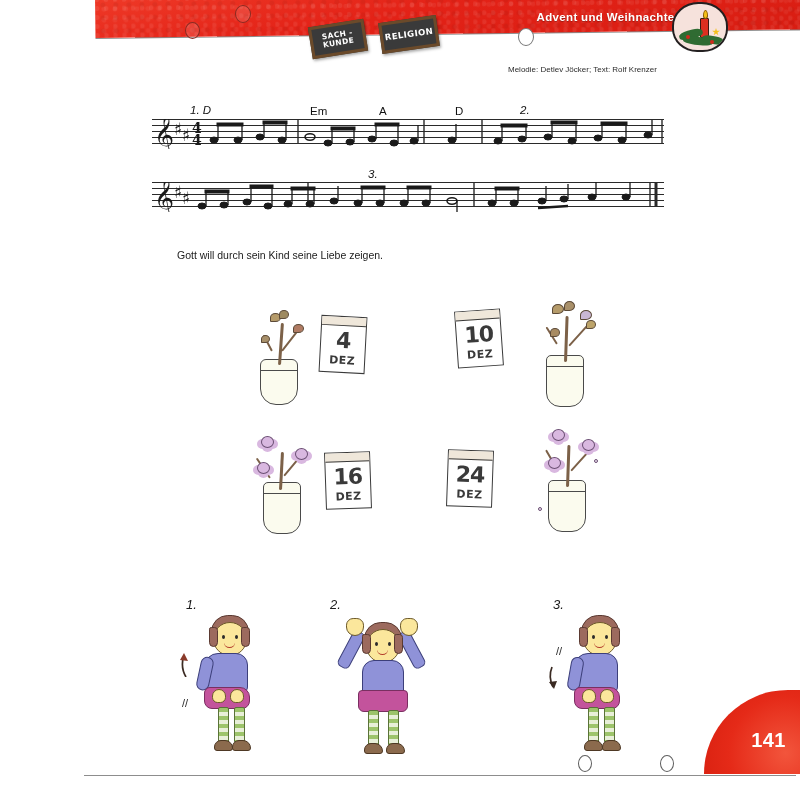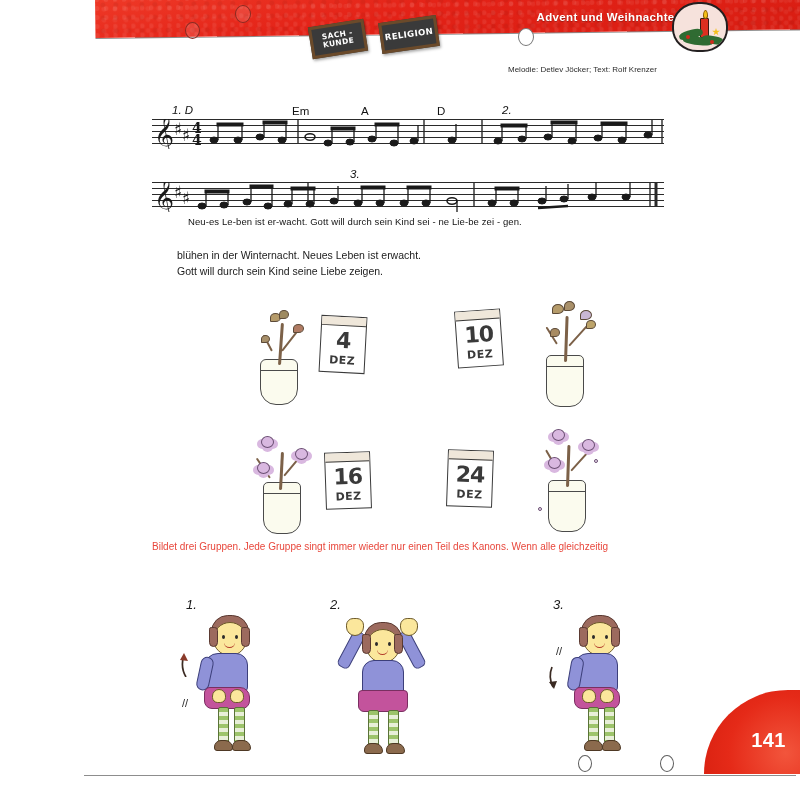--- a/index.html
+++ b/index.html
@@ -131,20 +131,21 @@
   .staff-lines i {
     position: absolute; left: 0; width: 100%; height: 1px;
     background: #2a2a2a;
   }
   .chord {
     position: absolute;
     font-size: 11.5px;
     color: #111;
     font-weight: 500;
     white-space: nowrap;
+    margin-left: 18px;
   }
   .chord.ital { font-style: italic; }
   .lyric-row {
     position: absolute;
     font-size: 9.5px;
     color: #141414;
     white-space: nowrap;
     letter-spacing: .1px;
   }
 
@@ -496,24 +497,22 @@
         <line x1="386" y1="26" x2="416" y2="24" stroke-width="2.4"></line>
         <ellipse cx="440" cy="15" rx="4" ry="3"></ellipse>
           <line x1="444" y1="15" x2="444" y2="0" stroke-width="1.3"></line>
         <ellipse cx="474" cy="15" rx="4" ry="3"></ellipse>
           <line x1="478" y1="15" x2="478" y2="0" stroke-width="1.3"></line>
       </g>
     </svg>
   </div>
 
   <div class="chord ital" style="left:350px;top:168px;">3.</div>
-  <div class="lyric-row" style="left:188px;top:216px;">Neu-es  Le-ben  ist  er-wacht.  Gott will durch sein Kind        sei - ne  Lie-be  zei - gen.</div>
 
   <div class="verse">
-    <div>blühen in der Winternacht. Neues Leben ist erwacht.</div>
     <div>Gott will durch sein Kind seine Liebe zeigen.</div>
   </div>
 
   <div class="vase-wrap" style="left:245px;top:305px;width:70px;height:100px;">
     <div class="jar" style="left:15px;top:54px;">
       <div class="jar-neck"></div>
     </div>
     <div class="stem" style="left:33px;top:18px;width:2.6px;height:42px;transform:rotate(4deg);"></div>
     <div class="stem" style="left:36px;top:20px;width:2.4px;height:26px;transform:rotate(38deg);"></div>
     <div class="stem" style="left:26px;top:28px;width:2.2px;height:18px;transform:rotate(-28deg);"></div>
@@ -581,21 +580,20 @@
     <div class="stem" style="left:42px;top:18px;width:2.4px;height:28px;transform:rotate(42deg);"></div>
     <div class="stem" style="left:28px;top:22px;width:2.4px;height:22px;transform:rotate(-30deg);"></div>
     <div class="blossom" style="left:24px;top:4px;"></div>
     <div class="blossom" style="left:54px;top:14px;"></div>
     <div class="blossom" style="left:20px;top:32px;"></div>
     <div class="petal-dot" style="left:66px;top:34px;"></div>
     <div class="petal-dot" style="left:10px;top:82px;"></div>
   </div>
 
   <div class="instructions">
-    <div>Bildet drei Gruppen. Jede Gruppe singt immer wieder nur einen Teil des Kanons. Wenn alle gleichzeitig</div>
   </div>
 
   <div class="kid-label" style="left:186px;top:597px;">1.</div>
   <div class="kid-label" style="left:330px;top:597px;">2.</div>
   <div class="kid-label" style="left:553px;top:597px;">3.</div>
 
   <div class="kid" style="left:190px;top:615px;width:110px;height:125px;">
     <div class="k-hair" style="left:21px;top:0px;"></div>
     <div class="k-head" style="left:23px;top:7px;"></div>
     <div class="k-hair-side" style="left:19px;top:12px;"></div>

